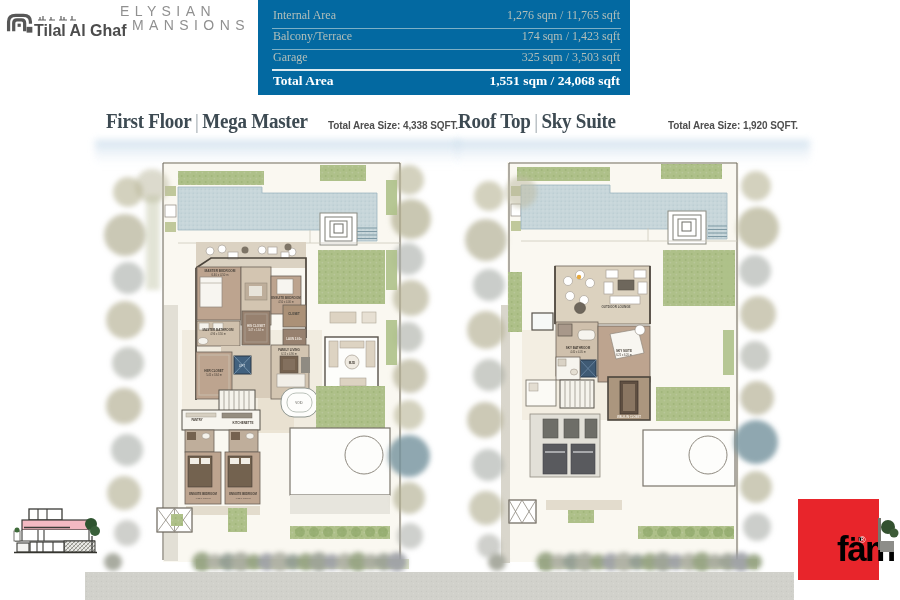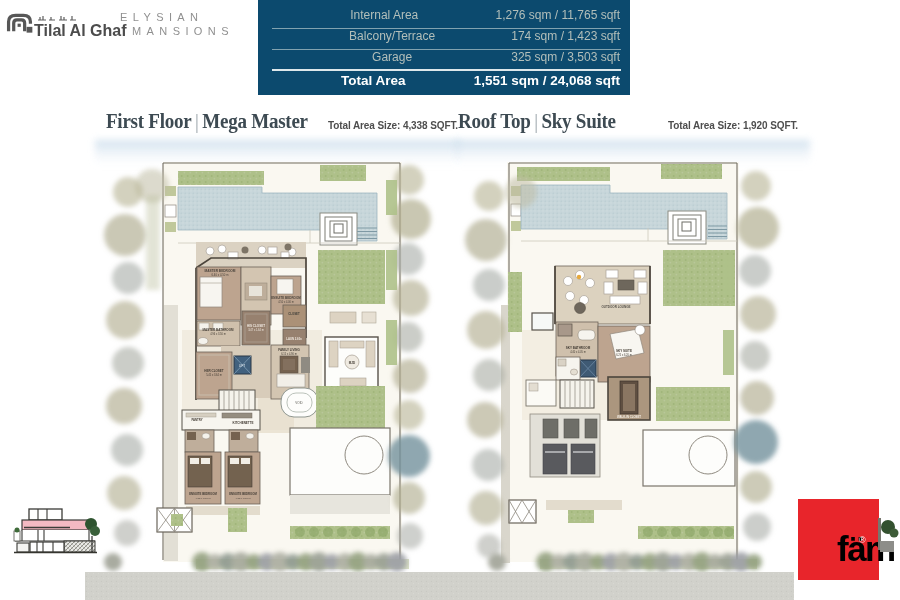--- a/index.html
+++ b/index.html
@@ -1,26 +1,26 @@
 <!DOCTYPE html>
 <html><head>
 <meta charset="utf-8">
 <style>
 html,body{margin:0;padding:0;background:#fff;}
 #page{position:relative;width:900px;height:600px;background:#ffffff;overflow:hidden;font-family:"Liberation Sans",sans-serif;}
 #page *{box-sizing:border-box;}
 .abs{position:absolute;}
-#areatable{left:258px;top:0;width:372px;height:95px;background:#0c4a6e;color:#b3bfba;font-family:Liberation Sans, sans-serif;font-size:12px;text-align:center;}
+#areatable{left:258px;top:0;width:372px;height:95px;background:#0369a1;color:#b3bfba;font-family:Liberation Serif, serif;font-size:12px;}
 #areatable .row{position:absolute;left:15px;right:10px;height:20px;}
 #areatable .row span.v{float:right;}
 .tline{position:absolute;left:14px;right:9px;height:1px;background:rgba(225,235,230,0.55);}
 .title{position:absolute;font-family:"Liberation Serif",serif;font-weight:700;color:#3d4a52;font-size:20.5px;letter-spacing:-0.3px;white-space:nowrap;transform:scaleX(0.93);transform-origin:0 0;}
 .title .sep{color:#9aa4aa;font-weight:400;padding:0 4px;}
 .tas{position:absolute;font-size:10px;letter-spacing:-0.1px;font-weight:700;color:#4e4e4e;white-space:nowrap;}
-#elysian{position:absolute;left:120px;top:11px;color:#909090;font-size:11px;letter-spacing:5.4px;line-height:13.5px;white-space:nowrap;}
+#elysian{position:absolute;left:120px;top:5px;color:#909090;font-size:14px;letter-spacing:5.4px;line-height:13.5px;white-space:nowrap;}
 #tilaltxt{position:absolute;left:34px;top:22px;color:#4c4c4c;font-size:16px;font-weight:700;white-space:nowrap;}
 #famlogo{position:absolute;left:798px;top:499px;width:81px;height:81px;background:#e8252b;}
 #famlogo .f{position:absolute;left:11px;top:33px;color:#000000;font-size:35px;font-weight:700;letter-spacing:-1.5px;line-height:34px;font-family:"Liberation Sans",sans-serif;margin-left:28px;}
 #famlogo .r{position:absolute;left:61px;top:36px;color:#fff;font-size:9px;}
 </style>
 </head>
 <body>
 <div id="page">
 
 <svg class="abs" style="left:6px;top:13px" width="27" height="20" viewBox="0 0 42 30">

